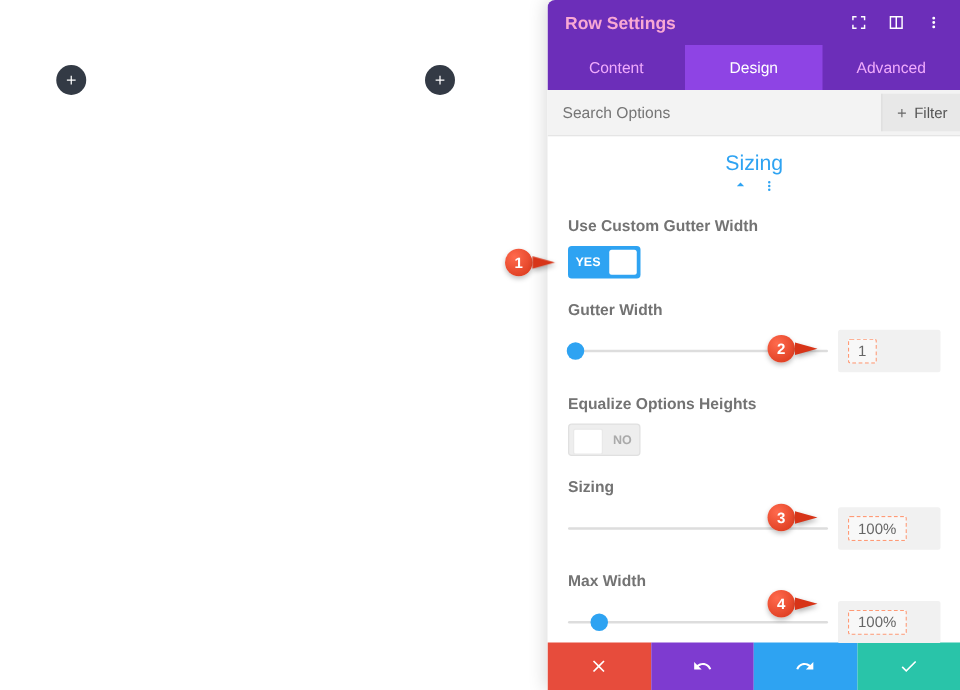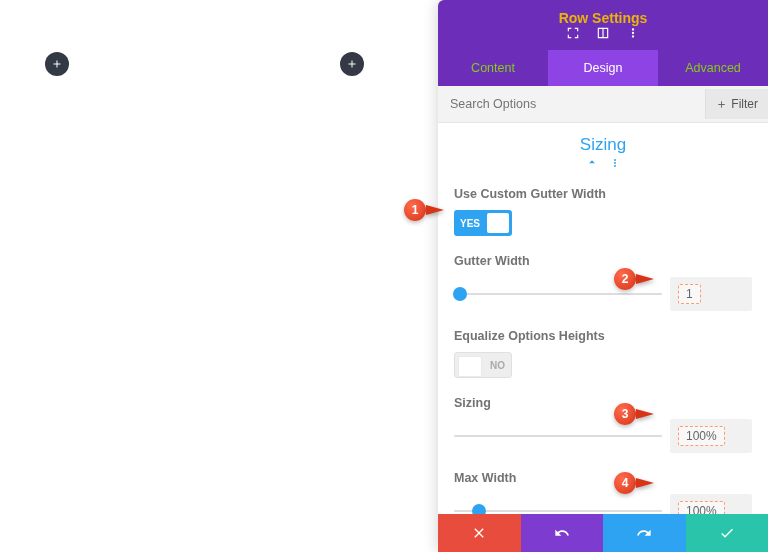--- a/index.html
+++ b/index.html
@@ -38,42 +38,41 @@
     height: 552px;
     background: #fff;
     box-shadow: -2px 0 14px rgba(0,0,0,0.15);
     border-radius: 6px 0 0 0;
     display: flex;
     flex-direction: column;
     overflow: hidden;
   }
   .panel-header {
     background: #6c2eb9;
-    color: #eab308;
+    color: #f9a8d4;
     padding: 10px 14px;
     display: flex;
     align-items: center;
     justify-content: space-between;
-    flex-direction: column;
   }
   .panel-title { font-size: 14px; font-weight: 600; }
   .panel-header-icons { display: flex; gap: 16px; align-items: center; }
   .panel-header-icons .ic { width: 14px; height: 14px; display:flex; align-items:center; justify-content:center; cursor:pointer; }
   .panel-header-icons svg { fill: #fff; }
 
   .tabs {
     display: flex;
     background: #6c2eb9;
   }
   .tab {
     flex: 1;
     text-align: center;
     padding: 11px 4px;
     font-size: 12.5px;
-    color: #84cc16;
+    color: #f0abfc;
     cursor: pointer;
   }
   .tab.active {
     background: #8e44e4;
     color: #fff;
   }
 
   .searchbar {
     display: flex;
     align-items: center;

